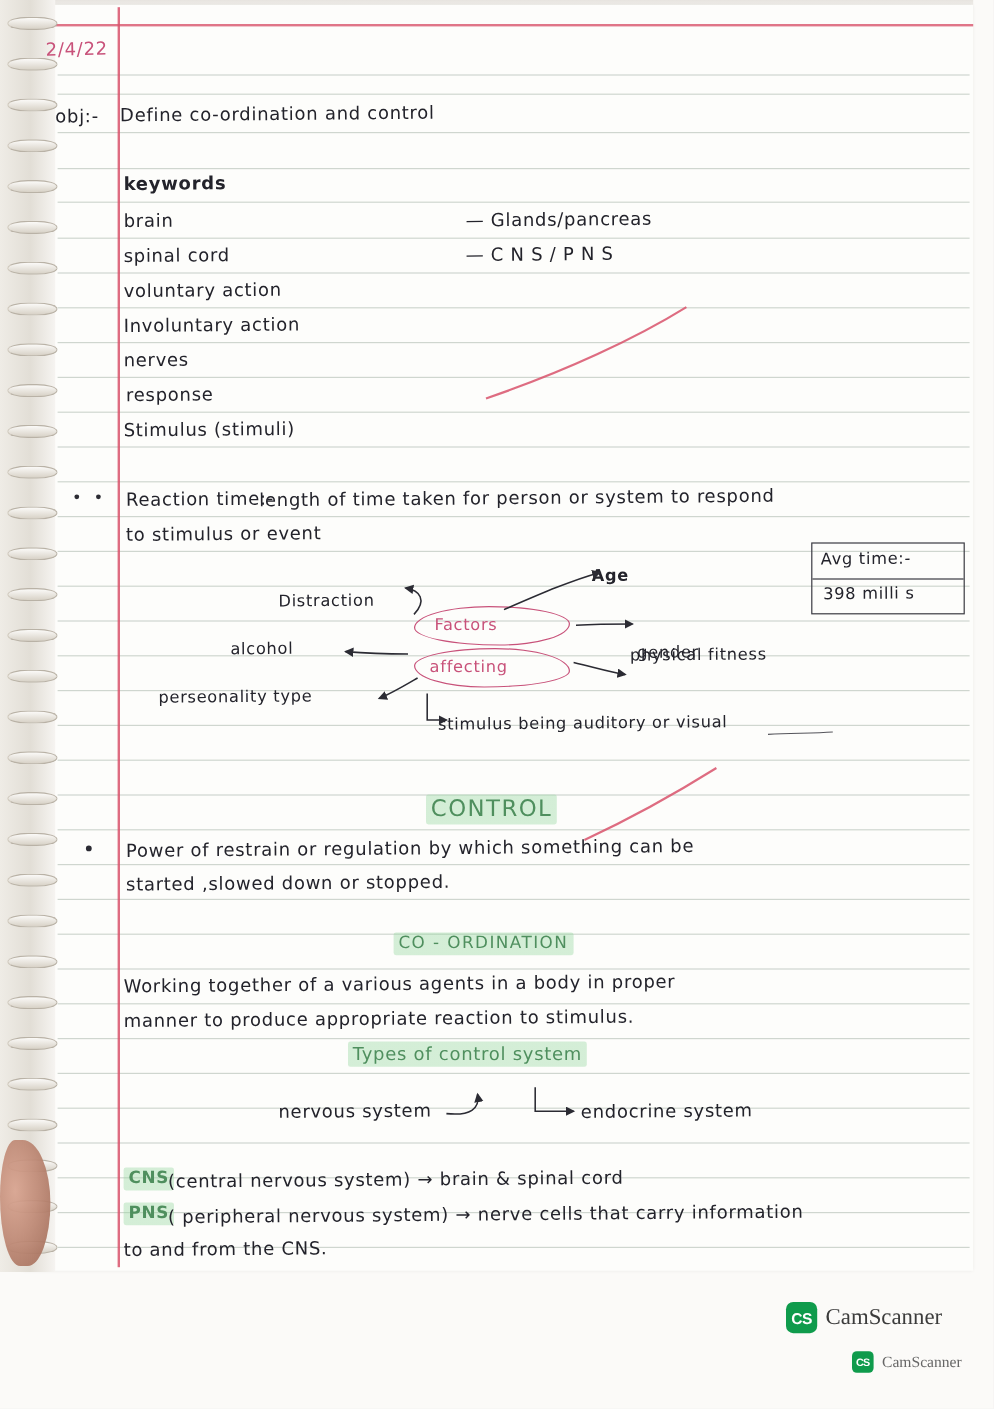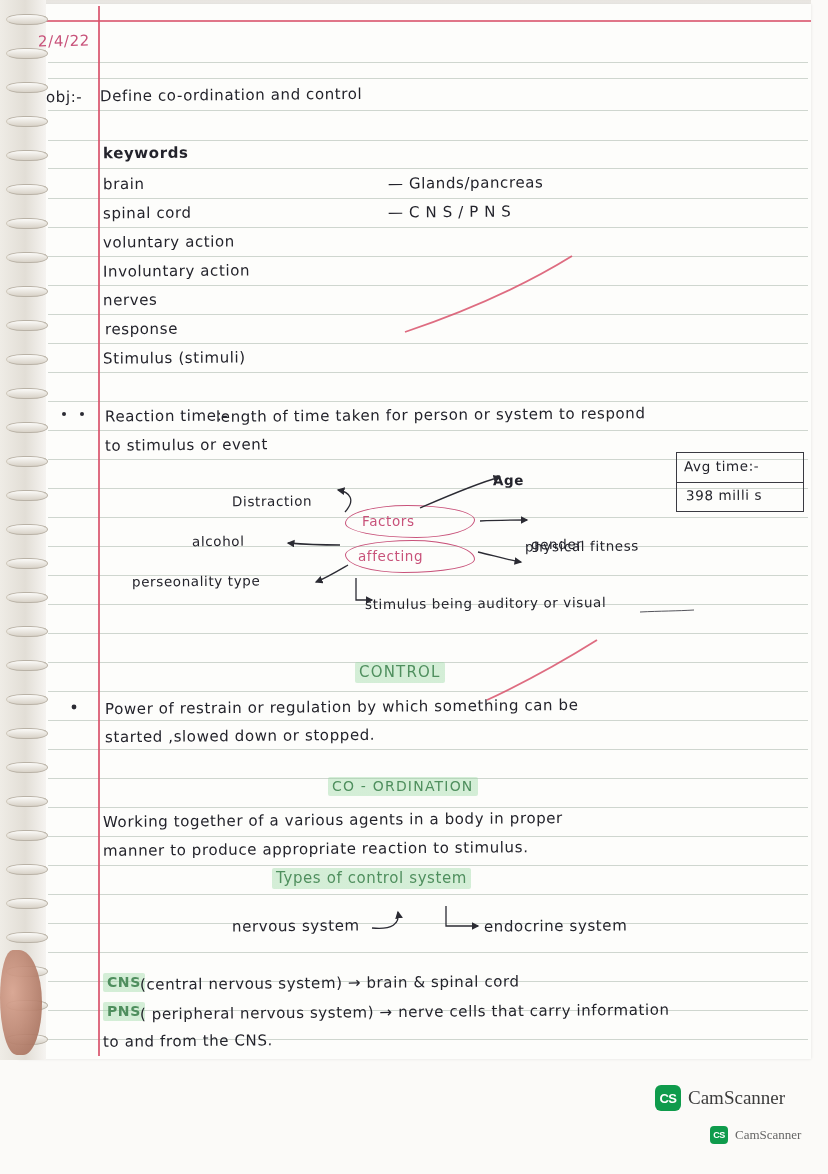--- a/index.html
+++ b/index.html
@@ -286,33 +286,33 @@
   <div class="hw ink-pink sm rot0" style="left:358px; top:548px;">affecting</div>
 
   <div class="hw ink-dark sm" style="left:232px; top:493px;">Distraction</div>
   <div class="hw ink-dark sm" style="left:493px; top:472px;font-weight:bold;">Age</div>
   <div class="hw ink-dark sm" style="left:531px; top:536px;">gender</div>
   <div class="hw ink-dark sm" style="left:192px; top:533px;">alcohol</div>
   <div class="hw ink-dark sm" style="left:525px; top:538px;">physical fitness</div>
   <div class="hw ink-dark sm" style="left:132px; top:573px;">perseonality type</div>
   <div class="hw ink-dark sm" style="left:365px; top:595px;">stimulus being auditory or visual</div>
 
-  <div class="hw ink-green rot0" style="left:355px; top:663px; font-size:15px; letter-spacing:1.2px;">
+  <div class="hw ink-green rot0" style="left:355px; top:663px; font-size:19px; letter-spacing:1.2px;">
     <span class="hl-green">CONTROL</span>
   </div>
   <div class="hw ink-dark" style="left:105px; top:698px;">Power of restrain  or  regulation   by which  something can be</div>
   <div class="hw ink-dark" style="left:105px; top:727px;">started ,slowed down   or  stopped.</div>
 
   <div class="hw ink-green rot0" style="left:328px; top:778px; font-size:14px; letter-spacing:1.2px;">
     <span class="hl-green">CO - ORDINATION</span>
   </div>
   <div class="hw ink-dark" style="left:103px; top:811px;">Working together  of a  various  agents  in a body  in proper</div>
   <div class="hw ink-dark" style="left:103px; top:840px;">manner  to  produce   appropriate  reaction  to stimulus.</div>
 
-  <div class="hw ink-green rot0" style="left:272px; top:869px; font-size:15px;">
+  <div class="hw ink-green rot0" style="left:290px; top:869px; font-size:15px;">
     <span class="hl-green">Types   of  control  system</span>
   </div>
   <div class="hw ink-dark" style="left:232px; top:917px;">nervous system</div>
   <div class="hw ink-dark" style="left:484px; top:917px;">endocrine system</div>
 
   <div class="hw ink-green rot0" style="left:103px; top:974px; font-weight:bold; font-size:14px;">
     <span class="hl-green">CNS</span>
   </div>
   <div class="hw ink-dark" style="left:140px; top:974px;">(central nervous system) → brain  &amp; spinal cord</div>
 

